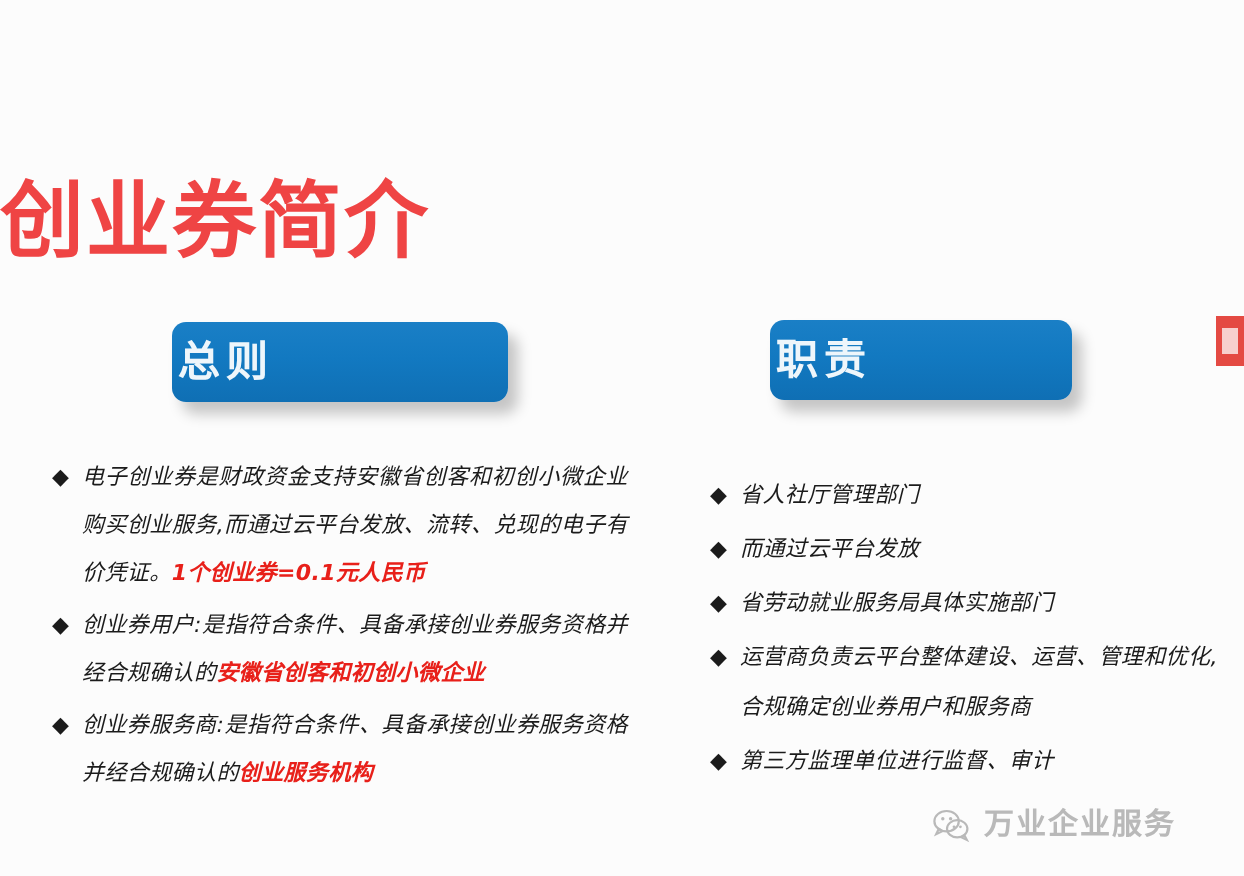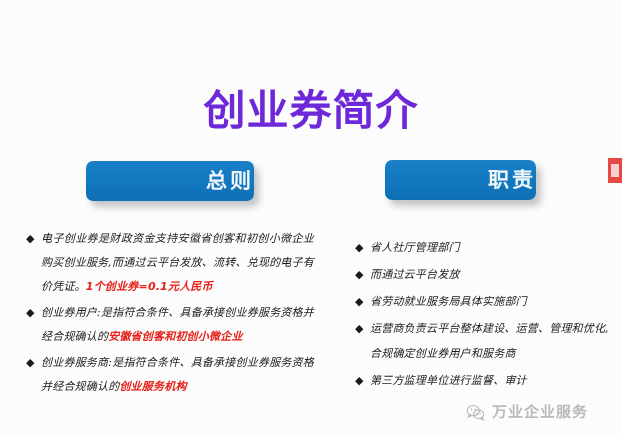--- a/index.html
+++ b/index.html
@@ -24,39 +24,38 @@
     height: 438px;
     background: #fcfcfc;
   }
 
   
   .slide-title {
     position: absolute;
     left: 0;
     top: 57px;
     width: 622px;
-    text-align: center;
     font-size: 42px;
     line-height: 52px;
     font-weight: 700;
-    color: #6d28d9;
+    color: #ef4444;
     letter-spacing: 1px;
     font-family: "DejaVu Sans", "Liberation Sans", sans-serif;
   }
 
   
   .pill {
     position: absolute;
     height: 40px;
     border-radius: 7px;
     background: linear-gradient(to bottom, #1a7fc6 0%, #1279c1 45%, #0f6fb4 100%);
     box-shadow: 5px 6px 7px rgba(0,0,0,0.22);
     display: flex;
     align-items: center;
-    justify-content: flex-end;
+    justify-content: flex-start;
     box-sizing: border-box;
   }
   .pill-label {
     color: #eef6fb;
     font-size: 21px;
     font-weight: 600;
     letter-spacing: 3px;
     line-height: 1;
     padding-left: 3px;
   }

